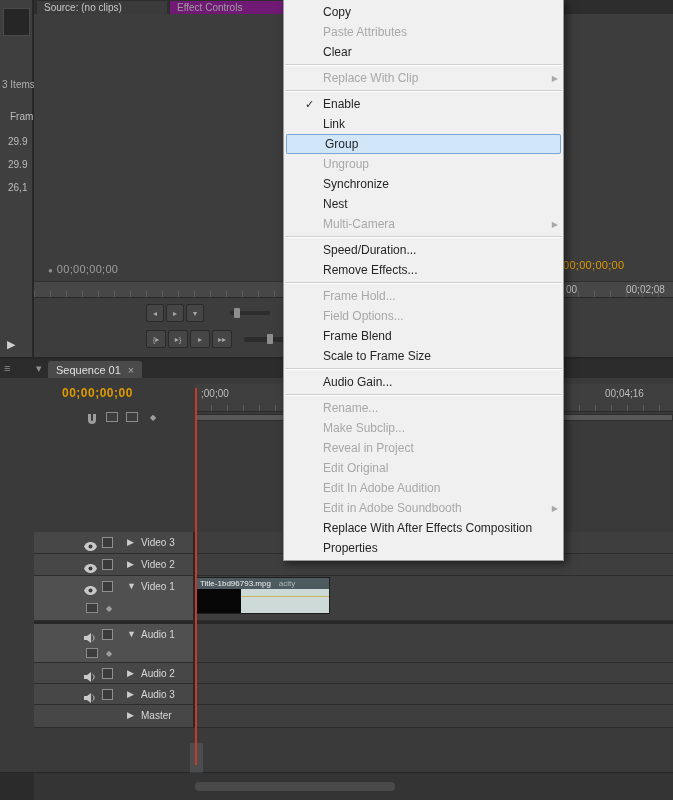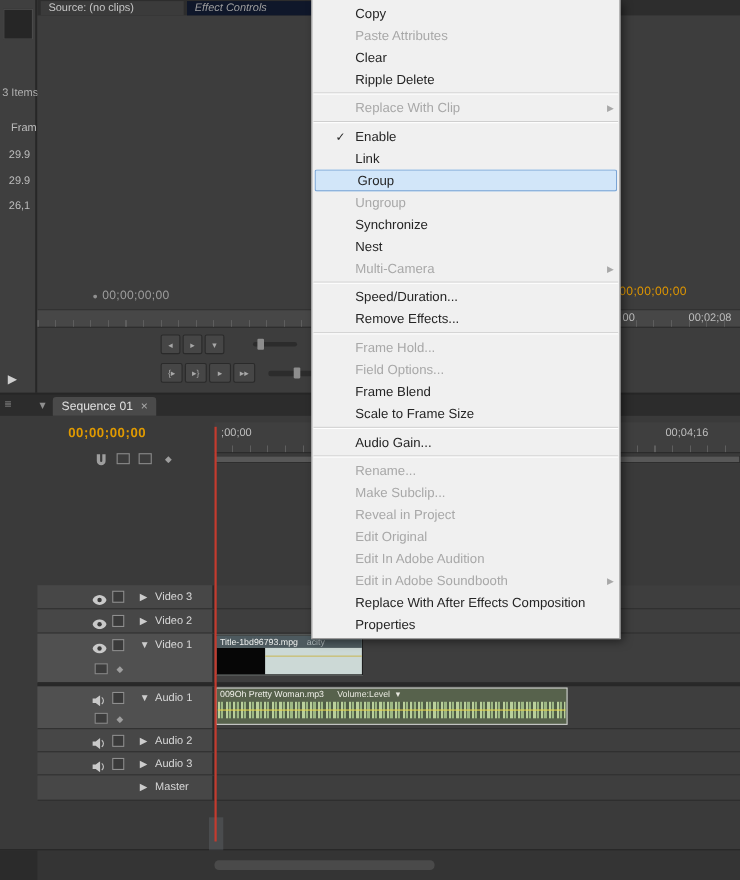--- a/index.html
+++ b/index.html
@@ -12,21 +12,21 @@
   .abs { position:absolute; }
 
   
   #sliver { left:0; top:0; width:34px; height:357px; background:#3f3f3f; border-right:2px solid #272727; }
   .sliver-txt { font-size:10px; color:#bdbdbd; white-space:nowrap; }
 
   
   #monitor { left:34px; top:0; width:639px; height:357px; background:#3d3d3d; }
   .tabstrip { left:0; top:0; width:100%; height:14px; background:#2d2d2d; }
   .mtab { top:1px; height:13px; font-size:10px; color:#c6c6c6; background:#3b3b3b; padding:1px 20px 0 7px; white-space:nowrap; overflow:hidden; }
-  .mtab.inactive { background:#0f172a; color:#9e9e9e;font-style:italic; }
+  .mtab.inactive { background:#701a75; color:#9e9e9e; }
   .tc { font-size:11px; white-space:nowrap; letter-spacing:.3px; }
   .tc.gray { color:#9d9d9d; }
   .tc.orange { color:#df9600; }
   .ruler { background:#474747; border-top:1px solid #303030; border-bottom:1px solid #2a2a2a; }
   .ruler .ticks { position:absolute; left:0; bottom:0; width:100%; height:6px;
     background:repeating-linear-gradient(90deg,#5e5e5e 0 1px,transparent 1px 16px); }
   .rlabel { position:absolute; top:2px; font-size:10px; color:#bdbdbd; white-space:nowrap; }
   .btn { position:absolute; height:18px; background:#464646; border:1px solid #2a2a2a; border-radius:2px;
     color:#a8a8a8; font-size:8px; display:flex; align-items:center; justify-content:center; }
   .slider { position:absolute; background:#2c2c2c; border-radius:2px; }
@@ -94,21 +94,21 @@
     <div class="abs sliver-txt" style="left:8px;top:182px;">26,1</div>
     <div class="abs" style="left:7px;top:338px;color:#cfcfcf;font-size:11px;">▶</div>
   </div>
 
   <div class="abs" id="monitor">
     <div class="abs tabstrip">
       <div class="abs mtab" style="left:3px;width:130px;">Source: (no clips)</div>
       <div class="abs mtab inactive" style="left:136px;width:120px;">Effect Controls</div>
     </div>
 
-    <div class="abs" style="left:14px;top:259px;margin-left:36px;">
+    <div class="abs" style="left:14px;top:259px;">
       <span class="glyph" style="font-size:8px;margin-right:4px;">●</span><span class="tc gray">00;00;00;00</span>
     </div>
     <div class="abs tc orange" style="left:529px;top:259px;">00;00;00;00</div>
 
     <div class="abs ruler" style="left:0;top:281px;width:639px;height:17px;">
       <span class="rlabel" style="left:532px;">00</span>
       <span class="rlabel" style="left:592px;">00;02;08</span>
       <span class="ticks"></span>
     </div>
 
@@ -252,29 +252,20 @@
     </div>
 
     <div class="abs" id="clip-video">
       <div class="clip-title">
         <span>Title-1bd96793.mpg</span><span class="param">acity</span>
       </div>
       <div class="abs" style="left:0;top:11px;width:44px;height:24px;background:#060606;"></div>
       <div class="abs" style="left:44px;top:18px;width:88px;height:1px;background:#c9b95e;"></div>
     </div>
 
-    <div class="abs" id="clip-audio">
-      <div class="clip-title">
-        <span>009Oh Pretty Woman.mp3</span><span class="param">Volume:Level</span>
-        <span class="param" style="margin-left:3px;">▾</span>
-      </div>
-      <div class="wave">
-        <span class="vol"></span>
-      </div>
-    </div>
 
     <div class="abs" style="left:0;top:413px;width:673px;height:28px;background:#343434;border-top:1px solid #262626;">
       <div class="abs" style="left:0;top:0;width:34px;height:28px;background:#2b2b2b;"></div>
       <div class="abs" style="left:195px;top:9px;width:200px;height:9px;background:#4a4a4a;border-radius:4px;"></div>
     </div>
   </div>
 
   <div class="abs" id="playhead"></div>
 
   <div class="abs" id="menu">
@@ -286,25 +277,20 @@
       <div class="menu-item disabled">
         <span class="check"></span>
         <span class="lbl">Paste Attributes</span>
         <span class="arrow"></span>
       </div>
       <div class="menu-item">
         <span class="check"></span>
         <span class="lbl">Clear</span>
         <span class="arrow"></span>
       </div>
-      <div class="menu-item">
-        <span class="check"></span>
-        <span class="lbl">Ripple Delete</span>
-        <span class="arrow"></span>
-      </div>
       <div class="menu-sep"></div>
       <div class="menu-item disabled">
         <span class="check"></span>
         <span class="lbl">Replace With Clip</span>
         <span class="arrow">▶</span>
       </div>
       <div class="menu-sep"></div>
       <div class="menu-item">
         <span class="check">✓</span>
         <span class="lbl">Enable</span>

